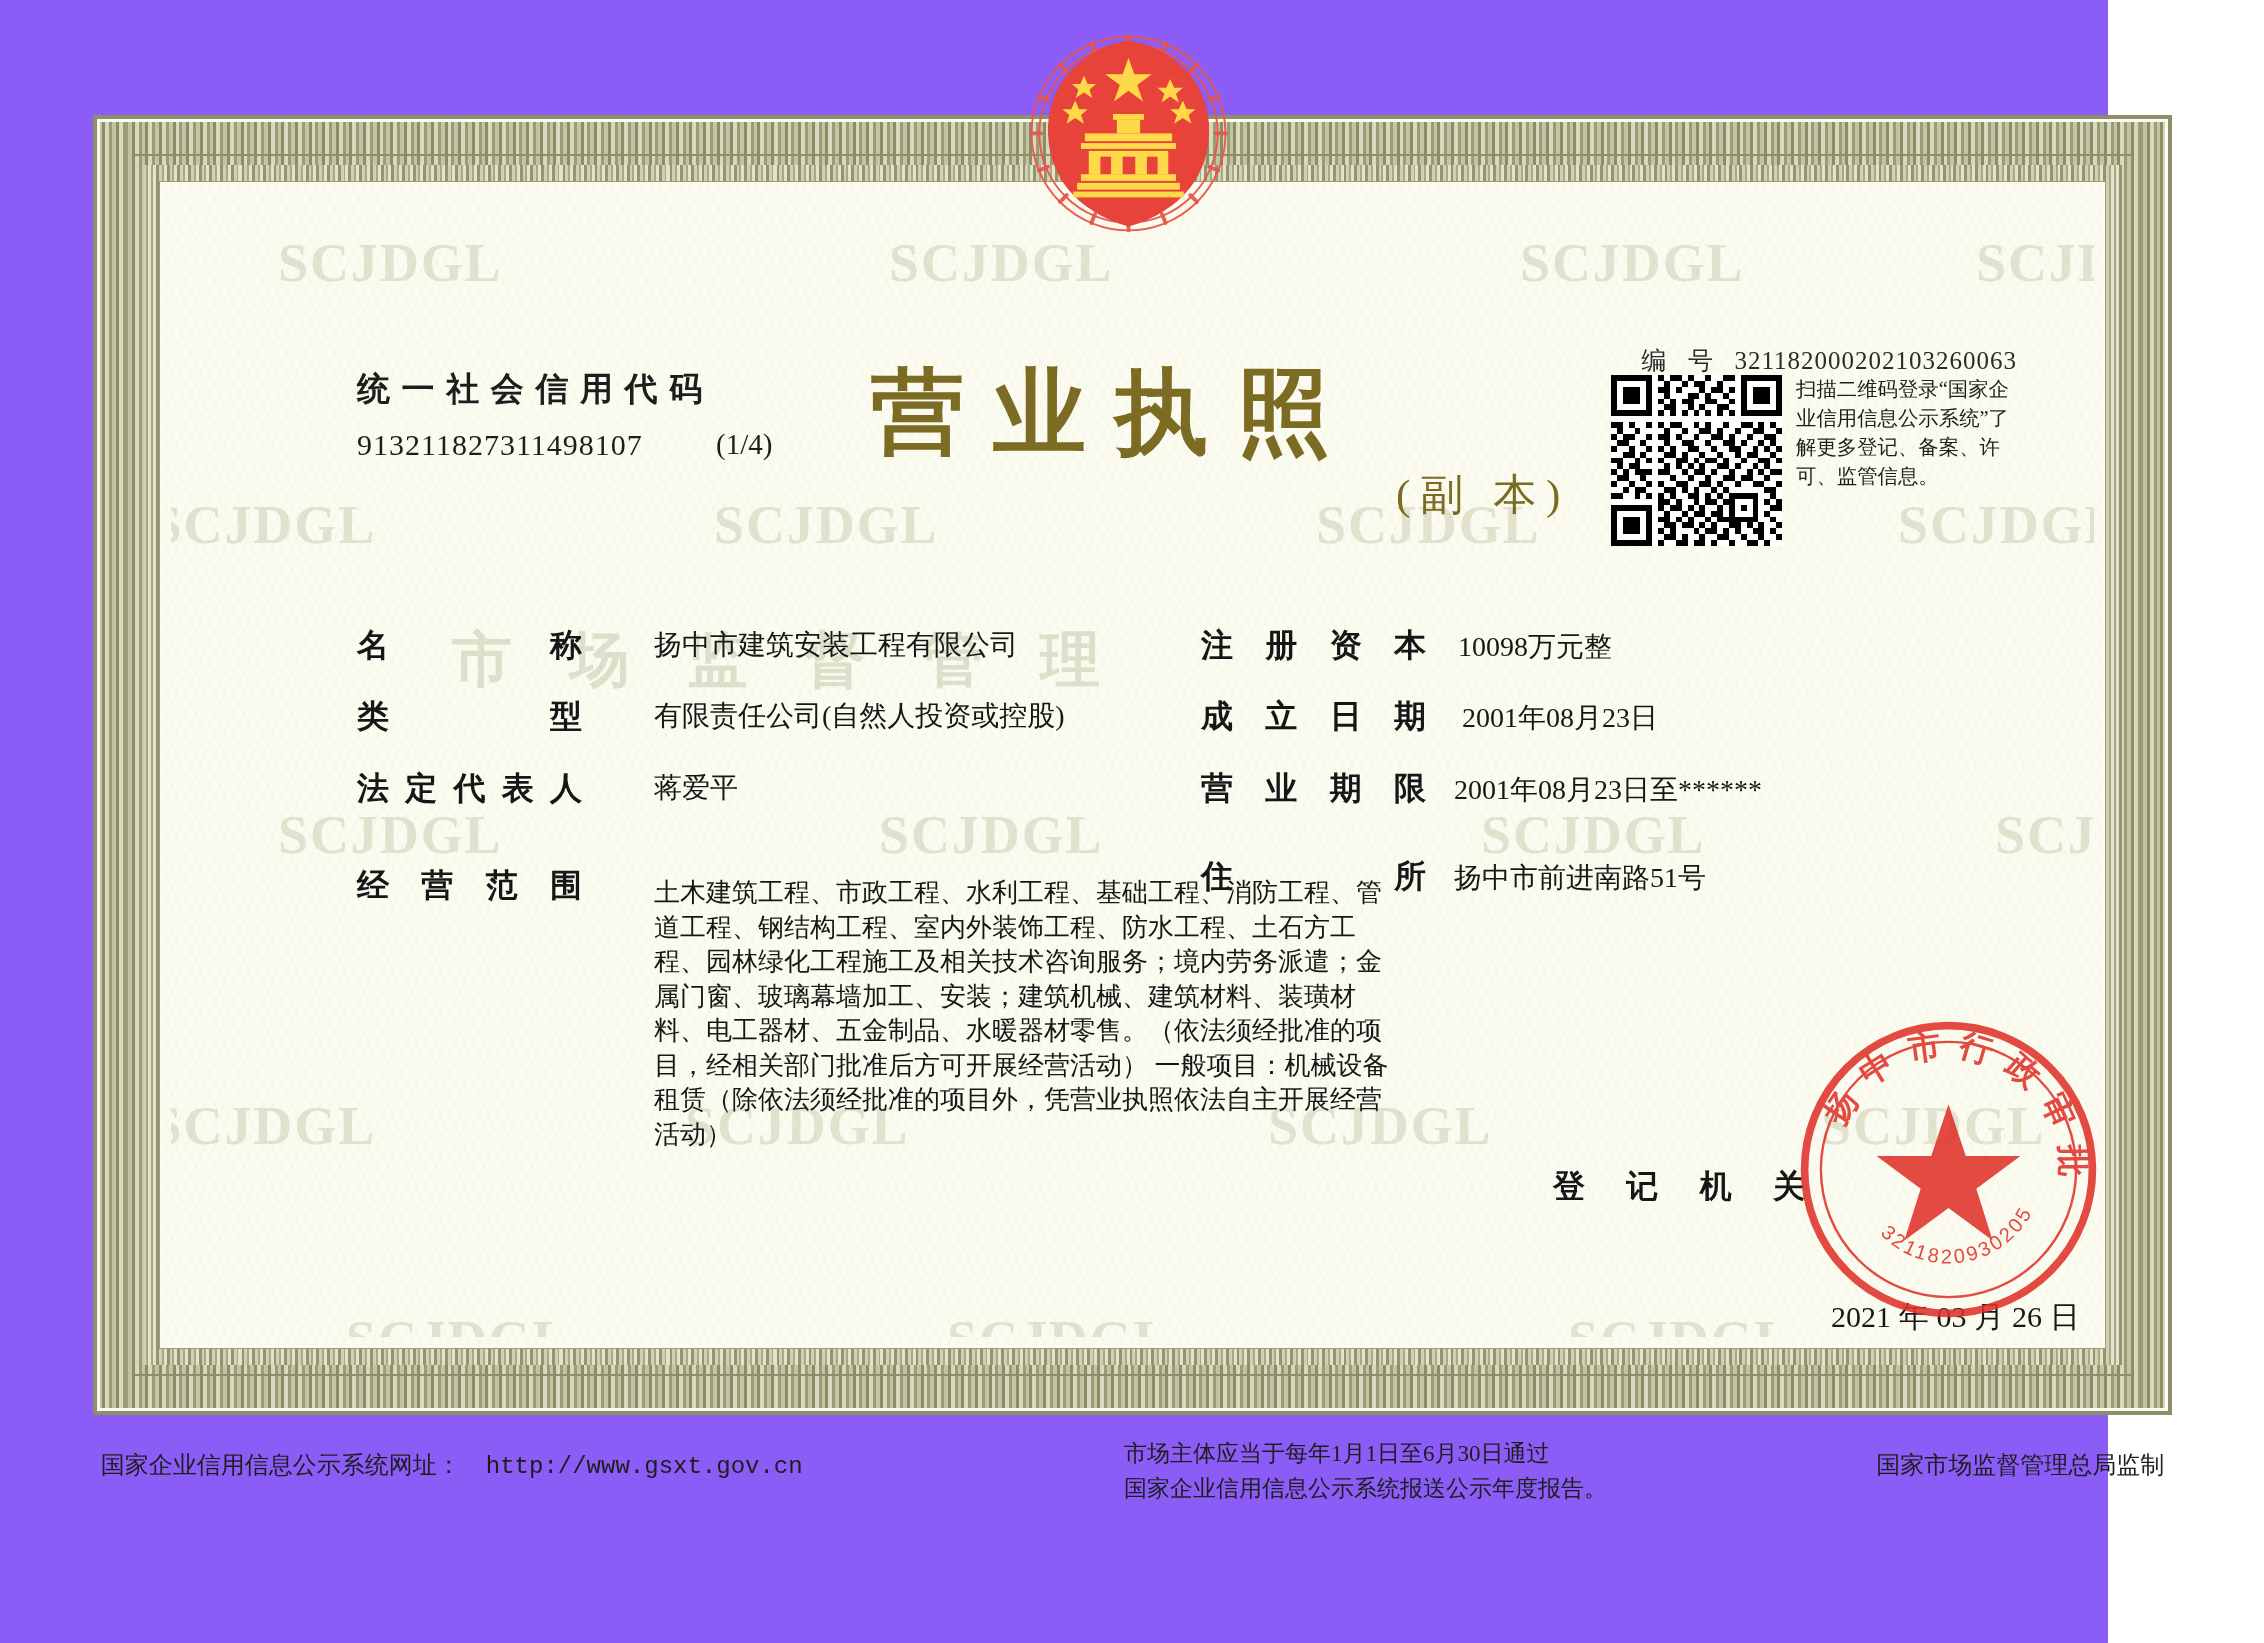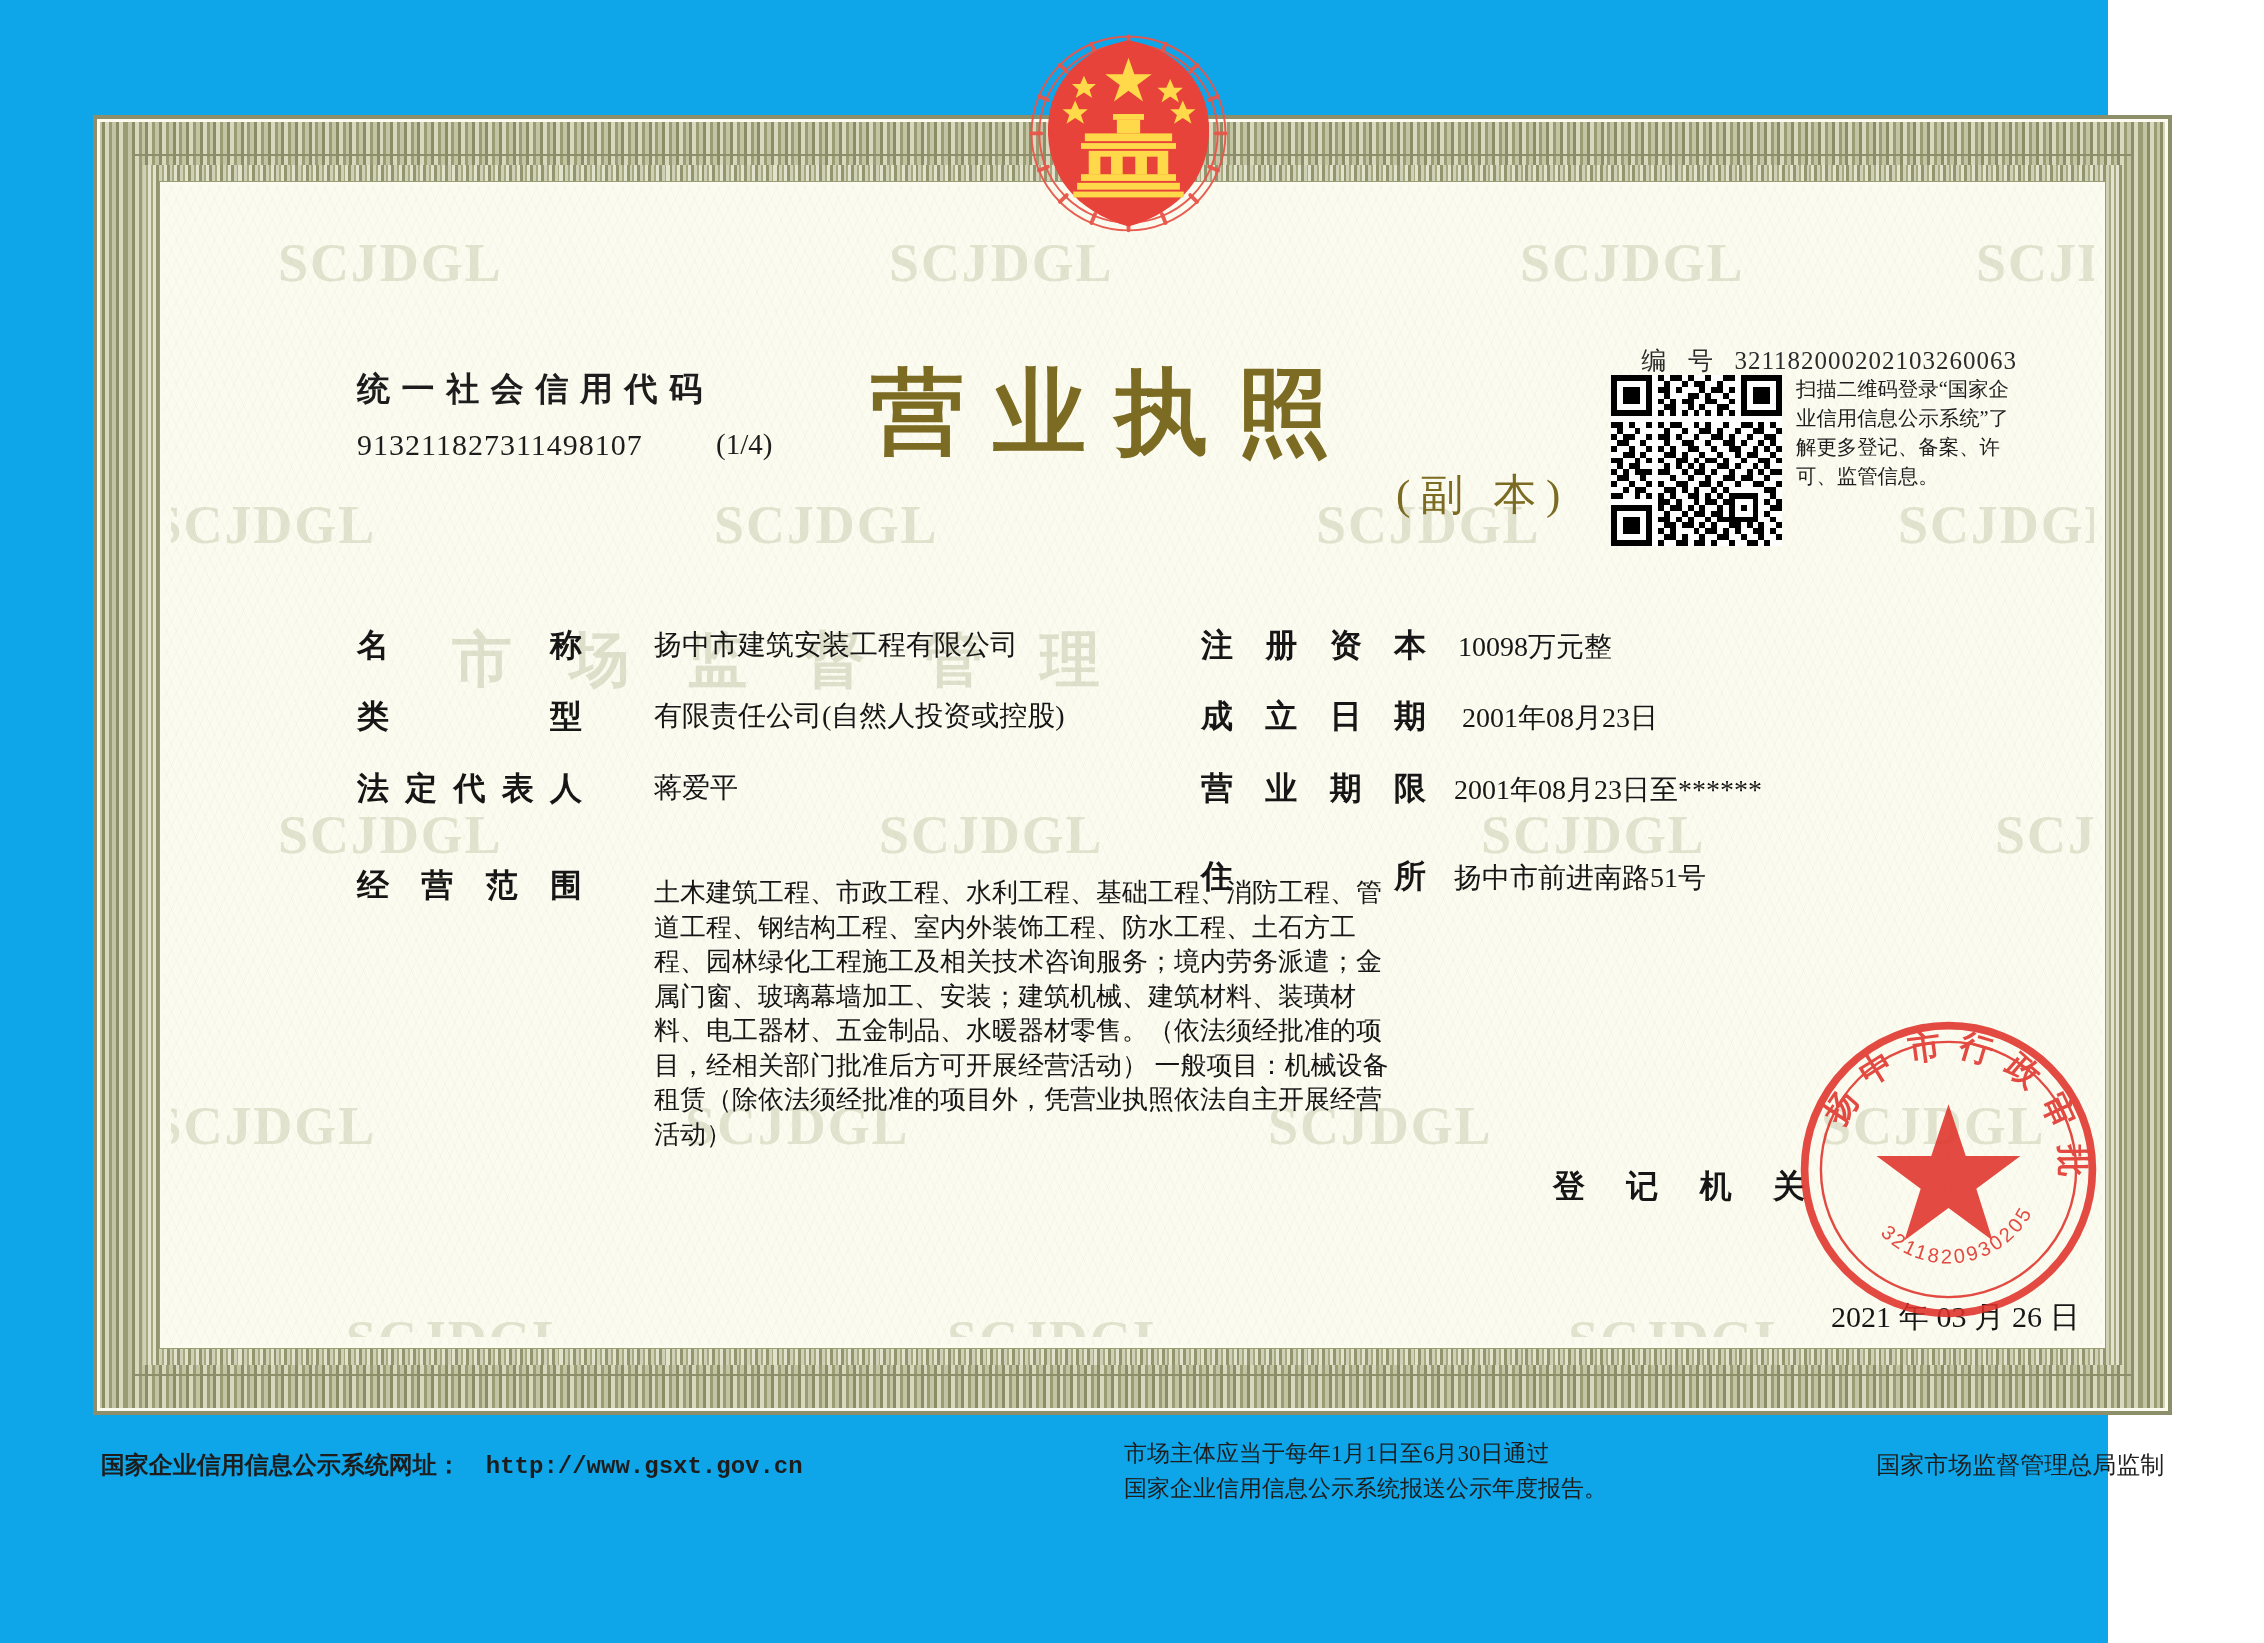--- a/index.html
+++ b/index.html
@@ -12,21 +12,21 @@
     height: 1644px;
     font-family: "Liberation Serif", "DejaVu Serif", serif;
     overflow: hidden;
   }
 
   
   #page {
     position: relative;
     width: 2108px;
     height: 1644px;
-    background: #0ea5e9;
+    background: #8b5cf6;
   }
 
   
   .cert-outer {
     position: absolute;
     left: 93px;
     top: 115px;
     width: 2079px;
     height: 1300px;
     background: #fbfbf0;
@@ -291,21 +291,20 @@
     width: 2079px;
     height: 107px;
     font-size: 24px;
     color: #1d1d1d;
   }
   .footer .left {
     position: absolute;
     left: 7.8px;
     top: 21.3px;
     white-space: nowrap;
-    font-weight: bold;
   }
   .footer .left .url {
     font-family: "Liberation Mono", monospace;
     font-size: 24px;
     margin-left: 25px;
   }
   .footer .mid {
     position: absolute;
     left: 1031px;
     top: 7.8px;

